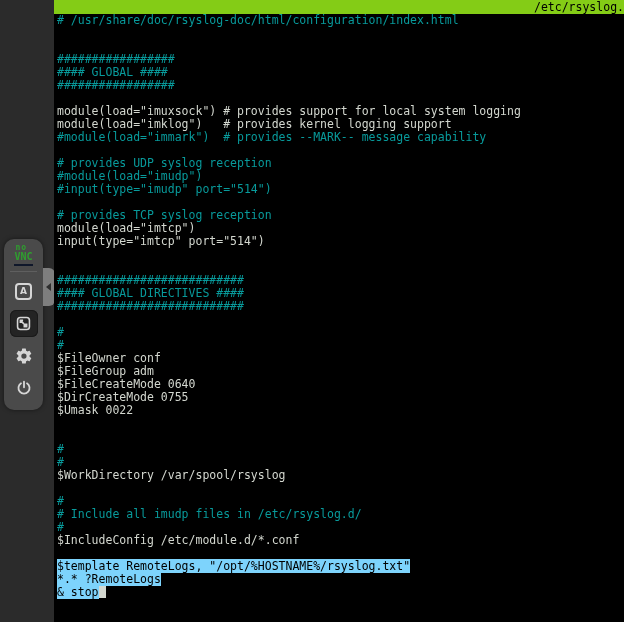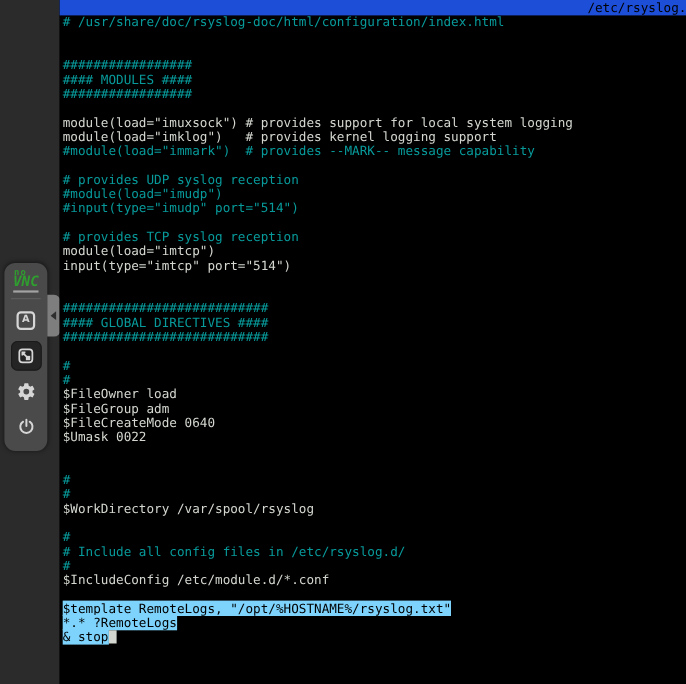--- a/index.html
+++ b/index.html
@@ -7,42 +7,42 @@
     width:624px;height:622px;overflow:hidden;position:relative;
     background:#2b2b2b;
     font-family:"DejaVu Sans Mono", monospace;
   }
   
   .terminal{
     position:absolute;left:54px;top:0;width:570px;height:622px;
     background:#000;overflow:hidden;
   }
   .titlebar{
-    height:14px;background:#1d4ed8;color:#000;
+    height:14px;background:#84cc16;color:#000;
     font-size:11.5px;line-height:14px;white-space:pre;
     position:relative;overflow:hidden;
   }
   .titlebar .tr{position:absolute;right:0;top:0;}
   .screen{
     padding-left:3px;font-size:11.5px;line-height:13px;color:#d3d7cf;
   }
   .ln{white-space:pre;height:13px;}
   .ln.c{color:#089a9b;}
   .ln.sel .hl{background:#7dd3fc;color:#000;}
   .cursor{background:#d3d7cf;display:inline-block;width:7px;height:12px;vertical-align:top;}
   
   .vnc-panel{
     position:absolute;left:4px;top:239px;width:39px;height:171px;
     background:#4a4a4a;border-radius:10px;
     display:flex;flex-direction:column;align-items:center;
     box-shadow:0 0 4px rgba(0,0,0,.5);
   }
   .vnc-logo{margin-top:5px;text-align:center;}
   .logo-no{display:block;color:#2f9e2f;font-size:8px;line-height:7px;font-weight:bold;letter-spacing:1px;text-align:left;padding-left:1px;}
-  .logo-vnc{display:block;color:#2f9e2f;font-size:13px;line-height:11px;font-weight:bold;border-bottom:2px solid #a3a3a3;padding-bottom:2px;font-style:italic;}
+  .logo-vnc{display:block;color:#2f9e2f;font-size:10px;line-height:11px;font-weight:bold;border-bottom:2px solid #0f172a;padding-bottom:2px;}
   .vnc-sep{width:27px;height:1px;background:#5f5f5f;margin:5px 0 6px 0;}
   .vnc-btn{
     width:28px;height:27px;display:flex;align-items:center;justify-content:center;
     border-radius:6px;margin-bottom:5px;flex:none;
   }
   .vnc-btn.active{background:#242424;box-shadow:inset 0 0 0 1px #1a1a1a;}
   .keycap{
     width:13px;height:13px;border:2px solid #d6d6d6;border-radius:4px;
     color:#d6d6d6;font-size:9px;font-weight:bold;line-height:13px;text-align:center;
     font-family:"DejaVu Sans", sans-serif;
@@ -104,21 +104,21 @@
 <div class="terminal">
   <div class="titlebar">
     
     <span class="tr">/etc/rsyslog.</span>
   </div>
   <div class="screen" id="screen">
       <div class="ln c"># /usr/share/doc/rsyslog-doc/html/configuration/index.html</div>
       <div class="ln "></div>
       <div class="ln "></div>
       <div class="ln c">#################</div>
-      <div class="ln c">#### MODULES ####</div>
+      <div class="ln c">#### GLOBAL ####</div>
       <div class="ln c">#################</div>
       <div class="ln "></div>
       <div class="ln n">module(load="imuxsock") # provides support for local system logging</div>
       <div class="ln n">module(load="imklog")   # provides kernel logging support</div>
       <div class="ln c">#module(load="immark")  # provides --MARK-- message capability</div>
       <div class="ln "></div>
       <div class="ln c"># provides UDP syslog reception</div>
       <div class="ln c">#module(load="imudp")</div>
       <div class="ln c">#input(type="imudp" port="514")</div>
       <div class="ln "></div>
@@ -126,32 +126,33 @@
       <div class="ln n">module(load="imtcp")</div>
       <div class="ln n">input(type="imtcp" port="514")</div>
       <div class="ln "></div>
       <div class="ln "></div>
       <div class="ln c">###########################</div>
       <div class="ln c">#### GLOBAL DIRECTIVES ####</div>
       <div class="ln c">###########################</div>
       <div class="ln "></div>
       <div class="ln c">#</div>
       <div class="ln c">#</div>
-      <div class="ln n">$FileOwner load</div>
+      <div class="ln n">$FileOwner conf</div>
       <div class="ln n">$FileGroup adm</div>
       <div class="ln n">$FileCreateMode 0640</div>
+      <div class="ln n">$DirCreateMode 0755</div>
       <div class="ln n">$Umask 0022</div>
       <div class="ln "></div>
       <div class="ln "></div>
       <div class="ln c">#</div>
       <div class="ln c">#</div>
       <div class="ln n">$WorkDirectory /var/spool/rsyslog</div>
       <div class="ln "></div>
       <div class="ln c">#</div>
-      <div class="ln c"># Include all config files in /etc/rsyslog.d/</div>
+      <div class="ln c"># Include all imudp files in /etc/rsyslog.d/</div>
       <div class="ln c">#</div>
       <div class="ln n">$IncludeConfig /etc/module.d/*.conf</div>
       <div class="ln "></div>
       <div class="ln sel"><span class="hl">$template RemoteLogs, "/opt/%HOSTNAME%/rsyslog.txt"</span></div>
       <div class="ln sel"><span class="hl">*.* ?RemoteLogs</span></div>
       <div class="ln sel"><span class="hl">&amp; stop</span><span class="cursor"></span></div>
     </div>
 </div>
 
 </body></html>

